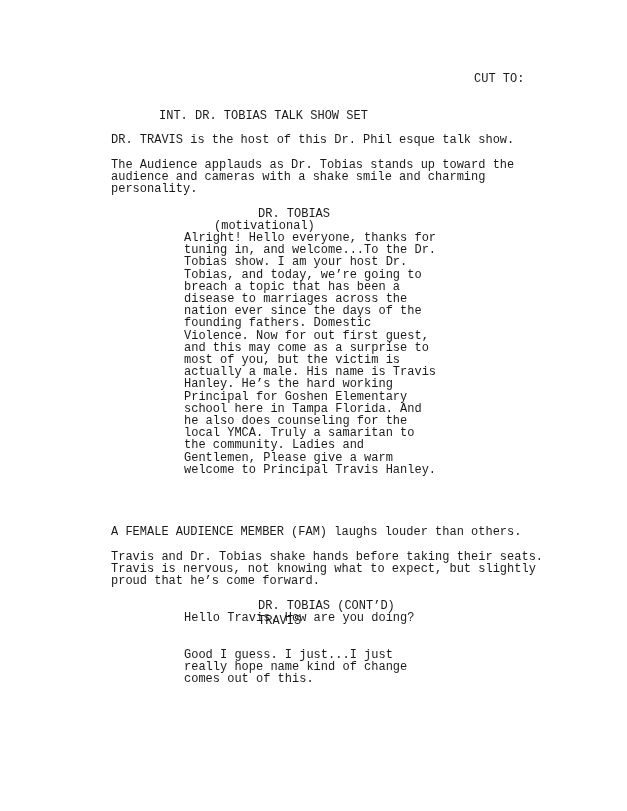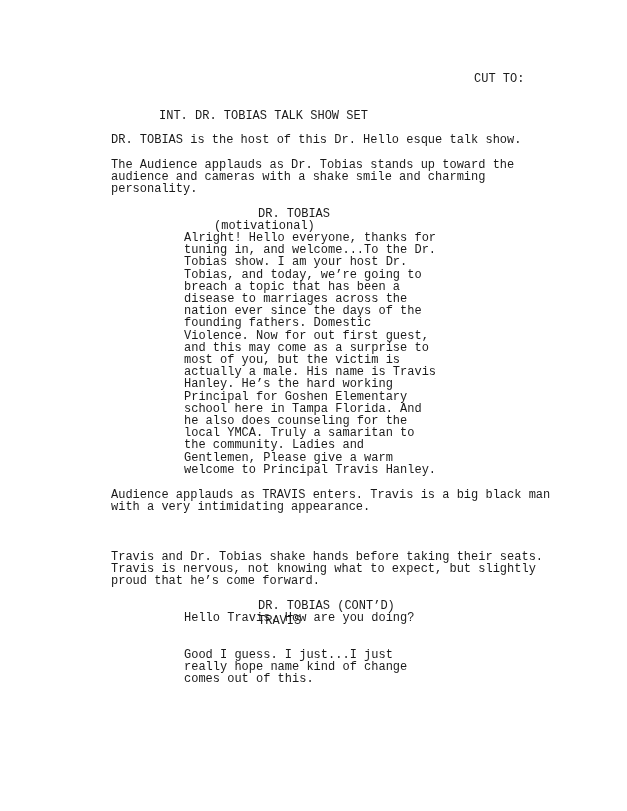--- a/index.html
+++ b/index.html
@@ -18,21 +18,21 @@
   .transition { left: 474px; }
 </style>
 </head>
 <body>
 
 <div class="page">
   <div class="line transition" style="top:73px;">CUT TO:</div>
 
   <div class="line action" style="top:110px;margin-left:48px;">INT. DR. TOBIAS TALK SHOW SET</div>
 
-  <div class="block action" style="top:134px;">DR. TOBIAS is the host of this Dr. Hello esque talk show.</div>
+  <div class="block action" style="top:134px;">DR. TRAVIS is the host of this Dr. Phil esque talk show.</div>
 
   <div class="block action" style="top:159px;">The Audience applauds as Dr. Tobias stands up toward the
 audience and cameras with a shake smile and charming
 personality.</div>
 
   <div class="line character" style="top:208px;">DR. TOBIAS</div>
   <div class="line paren" style="top:220px;">(motivational)</div>
   <div class="block dialogue" style="top:232px;">Alright! Hello everyone, thanks for
 tuning in, and welcome...To the Dr.
 Tobias show. I am your host Dr.
@@ -47,23 +47,22 @@
 actually a male. His name is Travis
 Hanley. He’s the hard working
 Principal for Goshen Elementary
 school here in Tampa Florida. And
 he also does counseling for the
 local YMCA. Truly a samaritan to
 the community. Ladies and
 Gentlemen, Please give a warm
 welcome to Principal Travis Hanley.</div>
 
-  <div class="block action" style="top:489px;">Audience applauds as TRAVIS enters. Travis is a big black man
-with a very intimidating appearance.</div>
 
+  <div class="line action" style="top:526px;">A FEMALE AUDIENCE MEMBER (FAM) laughs louder than others.</div>
 
   <div class="block action" style="top:551px;">Travis and Dr. Tobias shake hands before taking their seats.
 Travis is nervous, not knowing what to expect, but slightly
 proud that he’s come forward.</div>
 
   <div class="line character" style="top:600px;">DR. TOBIAS (CONT’D)</div>
   <div class="block dialogue" style="top:612px;">Hello Travis. How are you doing?</div>
 
   <div class="line character" style="top:615px;">TRAVIS</div>
   <div class="block dialogue" style="top:649px;">Good I guess. I just...I just

